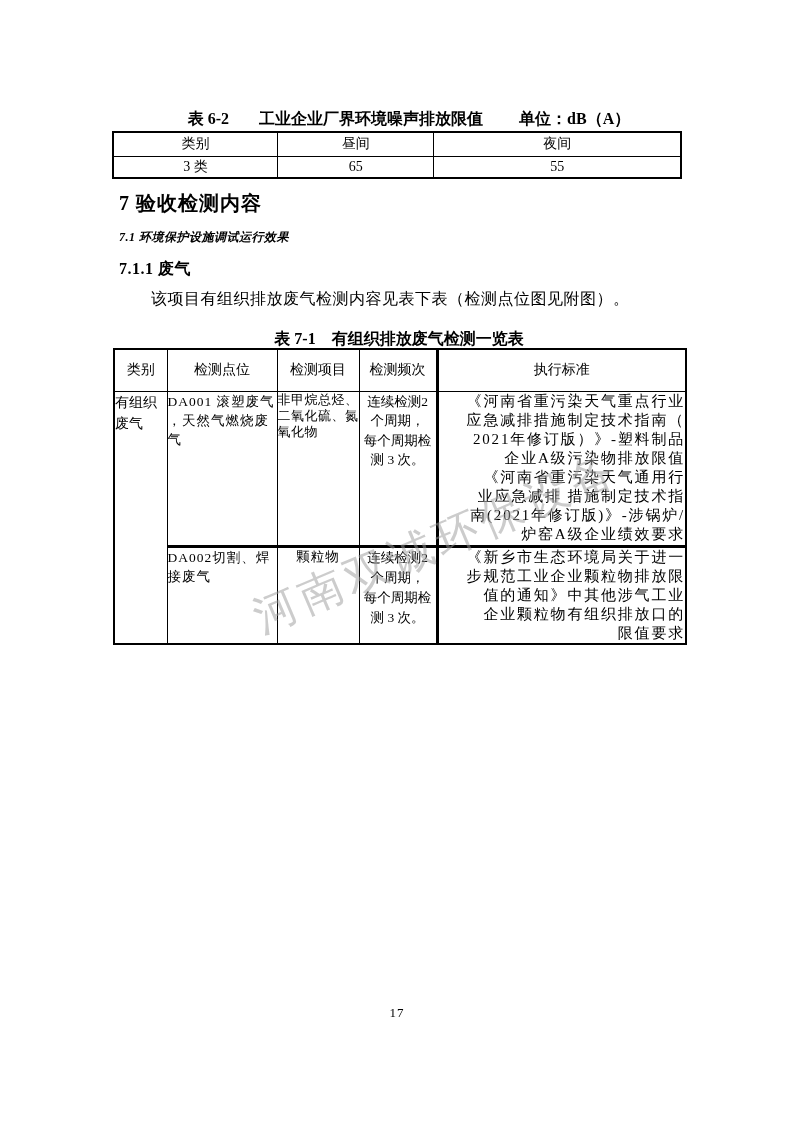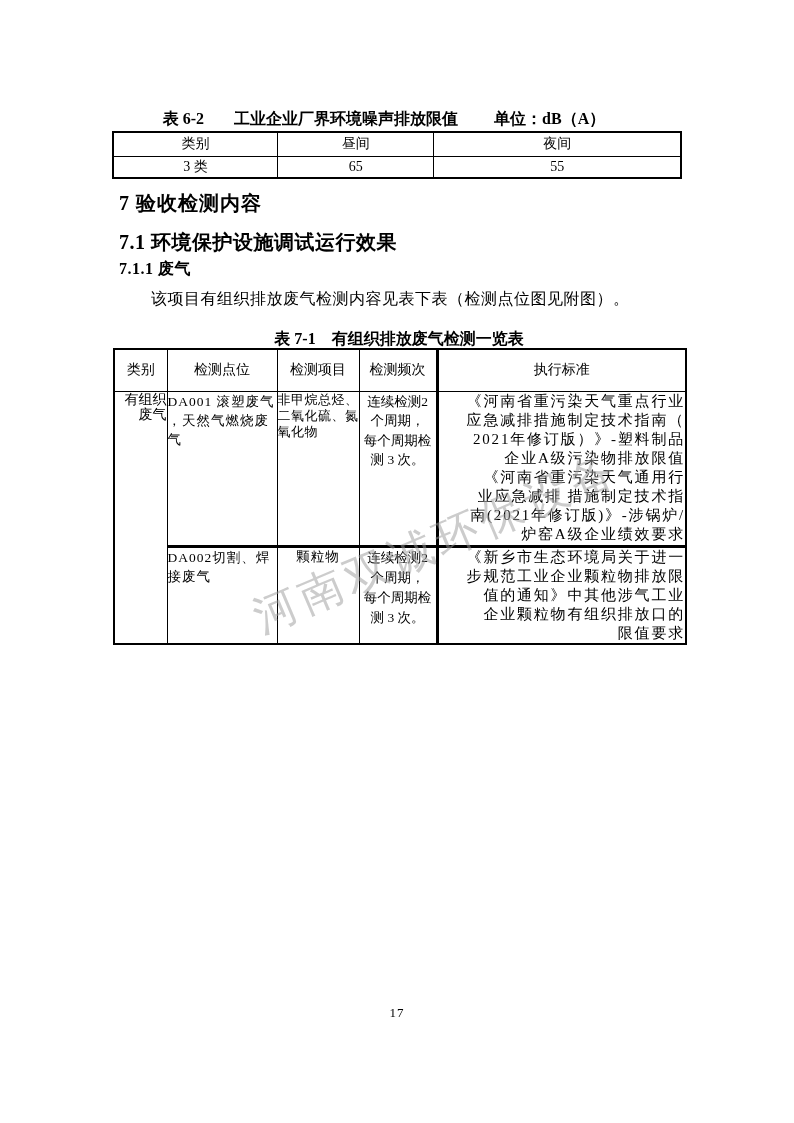--- a/index.html
+++ b/index.html
@@ -18,21 +18,21 @@
 
   
   .table-caption {
     display: flex;
     justify-content: center;
     align-items: baseline;
     font-weight: bold;
     font-size: 16px;
     white-space: nowrap;
   }
-  .cap62 { left: 99px; top: 109px; width: 570px; justify-content: center; }
+  .cap62 { left: 124px; top: 109px; width: 570px; justify-content: center; }
   .cap62 .gap1 { width: 30px; }
   .cap62 .gap2 { width: 36px; }
   .cap71 { left: 113px; top: 329px; width: 572px; }
   .cap71 .gap1 { width: 16px; }
 
   
   .t62 {
     left: 112px; top: 131px;
     border-collapse: collapse;
     table-layout: fixed;
@@ -44,21 +44,21 @@
     text-align: center;
     vertical-align: middle;
     padding: 0;
   }
   .t62 { border: 2px solid #000; }
   .t62 tr.hrow td { height: 24px; }
   .t62 tr.drow td { height: 22px; }
 
   
   .h1 { left: 119px; top: 190px; font-size: 20px; font-weight: bold; letter-spacing: 1px; }
-  .h2 { left: 119px; top: 229px; font-size: 20px; font-weight: bold; letter-spacing: 0.5px; }
+  .h2 { left: 119px; top: 229px; font-size: 12px; font-weight: bold; letter-spacing: 0.5px; font-style: italic; }
   .h3 { left: 119px; top: 259px; font-size: 16px; font-weight: bold; letter-spacing: 0.5px; }
   .para { left: 151px; top: 289px; font-size: 16px; letter-spacing: 0.5px; text-align: center; }
 
   
   .t71 {
     left: 113px; top: 348px;
     border-collapse: collapse;
     table-layout: fixed;
     width: 572px;
     font-size: 14px;
@@ -67,21 +67,21 @@
   .t71 th, .t71 td {
     border: 1px solid #000;
     padding: 0;
     vertical-align: top;
     font-weight: normal;
   }
   .t71 thead th { height: 42px; text-align: center; vertical-align: middle; }
   .t71 .r1 td { height: 155px; }
   .t71 .r2 td { height: 95px; }
   .pre { white-space: pre-line; }
-  .cell-cat   { text-align: right; padding-top: 13px; line-height: 15px; }
+  .cell-cat   { text-align: left; padding-top: 13px; line-height: 21px; }
   .cell-point { text-align: left; padding: 5px 2px 0 6px; line-height: 19px; letter-spacing: 1px; font-size: 13.5px; }
   .cell-item1 { text-align: left; padding: 26px 1px 0 3px; line-height: 16px; letter-spacing: 0.5px; font-size: 13px; }
   .cell-item2 { text-align: center; padding-top: 20px; font-size: 13.5px; letter-spacing: 1px; }
   .cell-freq  { text-align: center; padding-top: 4px; line-height: 19.5px; font-size: 13.5px; }
   .cell-freq2 { text-align: center; padding-top: 9px; line-height: 20px; font-size: 13.5px; }
   .cell-std   { text-align: right; padding: 2px 1px 0 4px; line-height: 19px; font-size: 15px; letter-spacing: 1.8px; }
   .thick-left { border-left: 3px solid #000 !important; margin-left: 48px; }
   .thick-top  { border-top: 3px solid #000 !important; }
 
   

